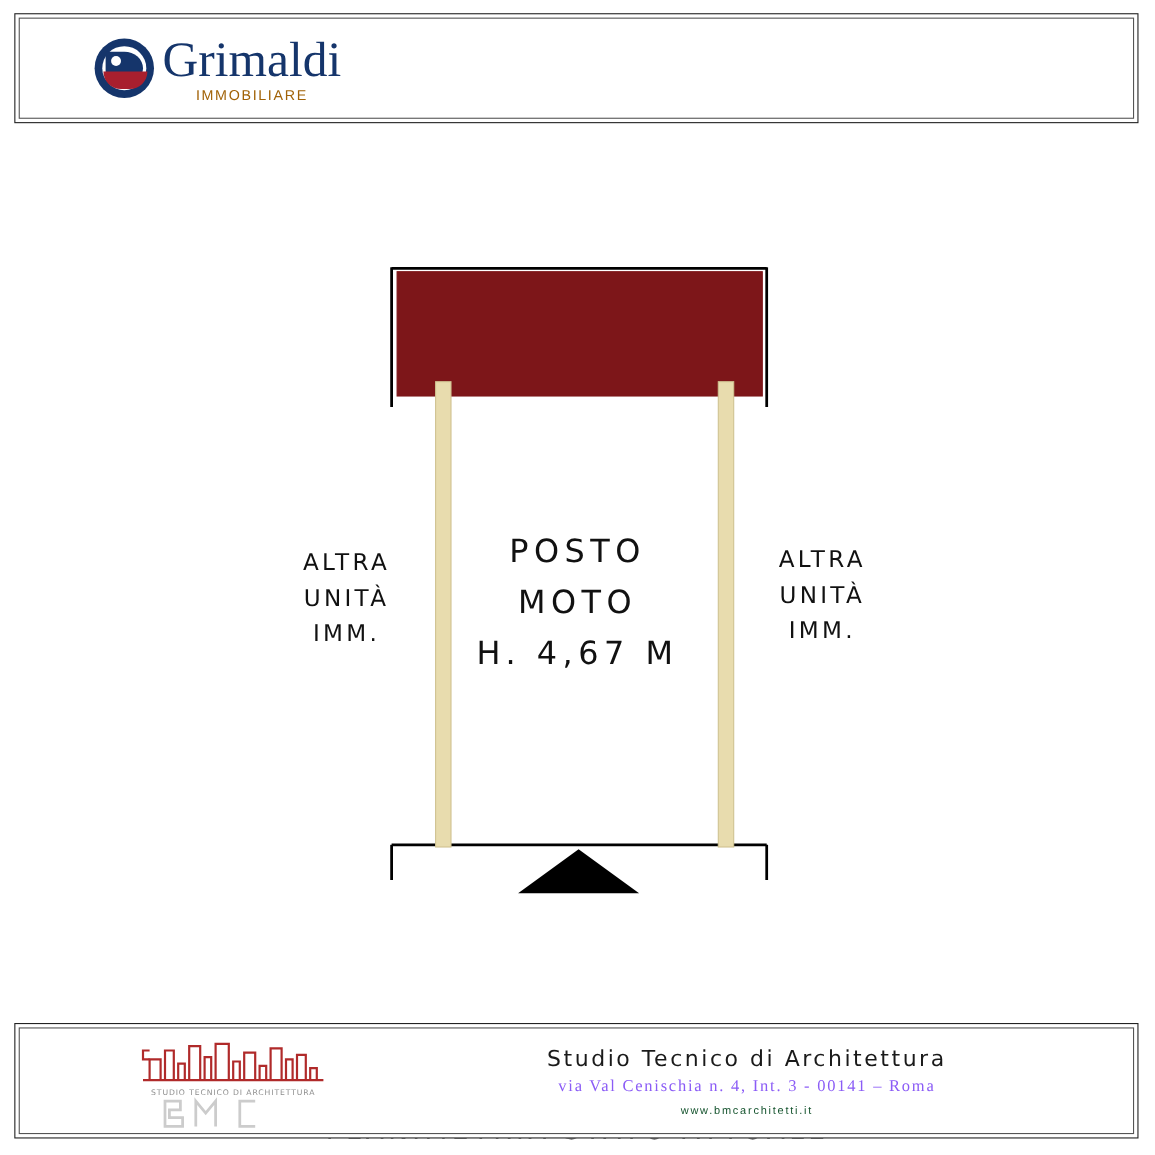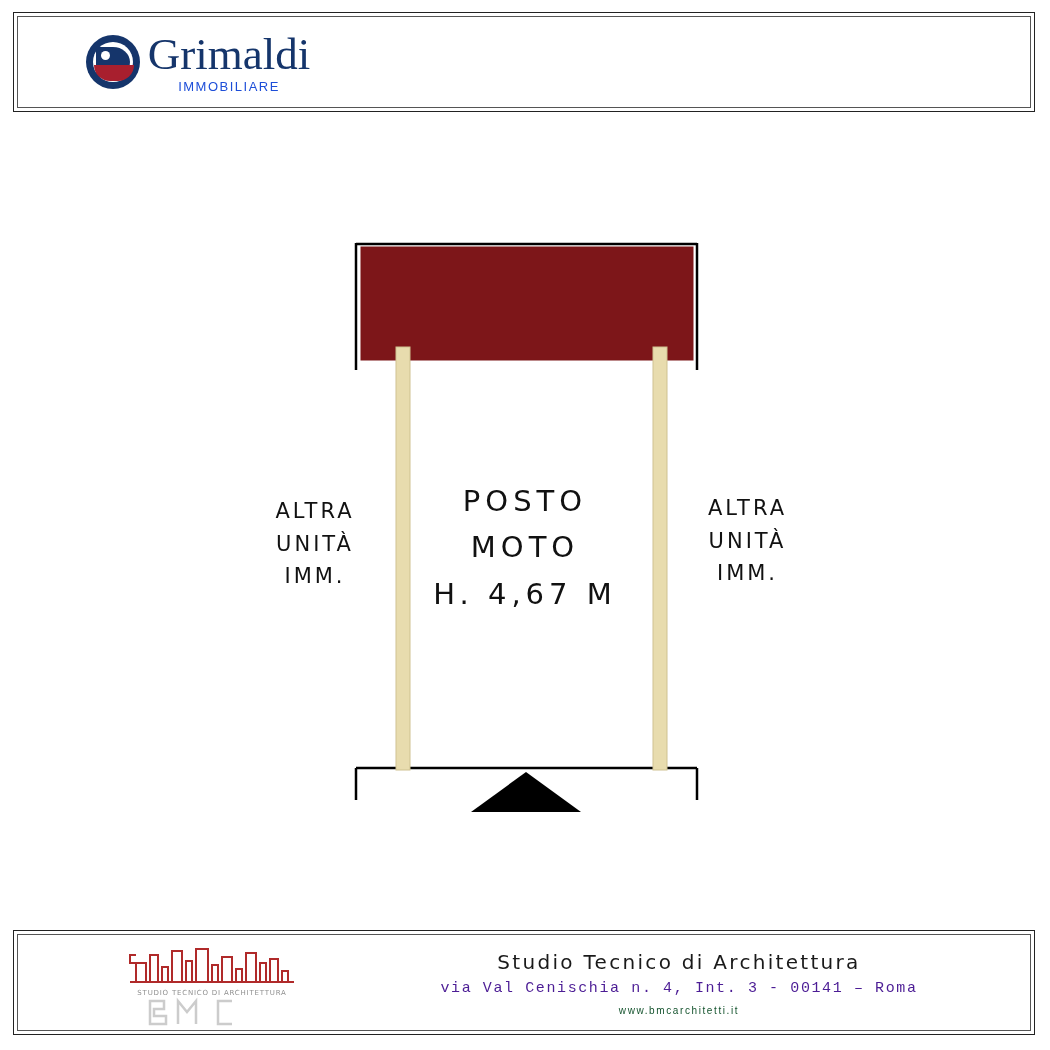--- a/index.html
+++ b/index.html
@@ -95,21 +95,21 @@
   .logo-word {
     font-family: "Liberation Serif", serif;
     font-size: 45px;
     color: #15356b;
     letter-spacing: 0px;
   }
   .logo-sub {
     font-family: "Liberation Sans", sans-serif;
     font-size: 13px;
     letter-spacing: 1.5px;
-    color: #1d4ed8;
+    color: #a16207;
     align-self: center;
     margin-top: 3px;
   }
   .agency-zone {
     flex: 1;
     text-align: center;
     padding-right: 12px;
   }
   .agency-line1 {
     font-family: "DejaVu Sans", sans-serif;
@@ -209,25 +209,25 @@
     padding-right: 20px;
   }
   .f-line1 {
     font-family: "DejaVu Sans", sans-serif;
     font-size: 20px;
     letter-spacing: 2.3px;
     margin-bottom: 6px;
     color: #1a1a1a;
   }
   .f-line2 {
-    font-family: Liberation Mono, monospace;
+    font-family: Liberation Serif, serif;
     font-size: 15px;
     letter-spacing: 1.6px;
     margin-bottom: 8px;
-    color: #4c1d95;
+    color: #8b5cf6;
   }
   .f-line3 {
     font-family: Liberation Sans, sans-serif;
     font-size: 10px;
     letter-spacing: 1.6px;
     color: #14532d;
   }
 </style>
 </head>
 <body>

